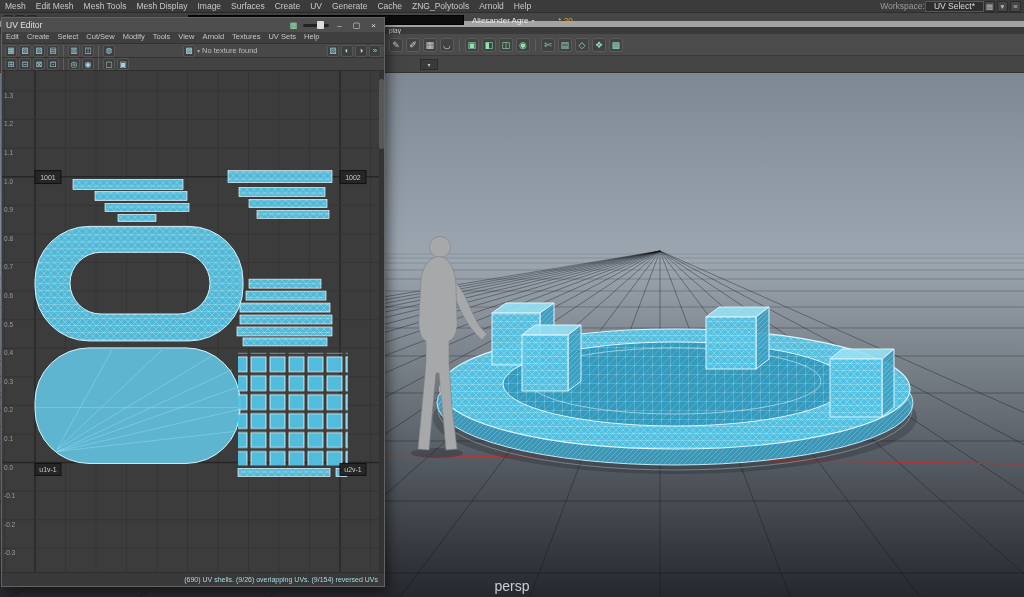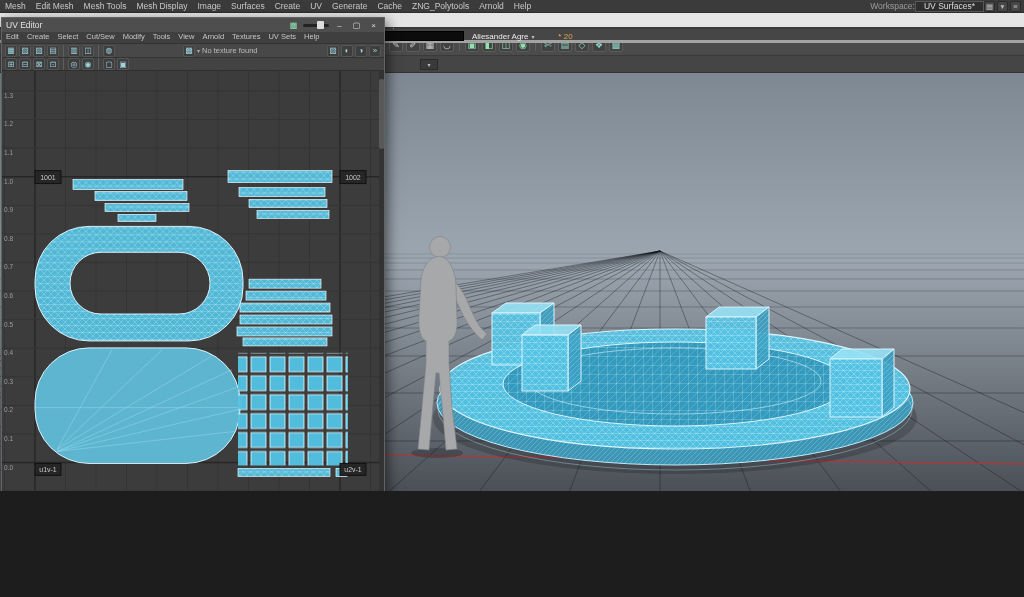--- a/index.html
+++ b/index.html
@@ -4,34 +4,34 @@
 <style>
   :root{
     --uv-shell:#53c3e4;
     --wireframe:#d9f4fd;
     --axis-red:#b23537;
     --accent-green:#8fe3b0;
   }
   *{margin:0;padding:0;box-sizing:border-box}
   html,body{background:#1d1d1d}
   body{font-family:"Liberation Sans",sans-serif}
-  #app{position:relative;width:1024px;height:491px;background:#e5e5e5;overflow:hidden}
+  #app{position:relative;width:1024px;height:597px;background:#ef4444;overflow:hidden}
 
   
   #menubar{position:absolute;left:0;top:0;width:1024px;height:13px;background:#3b3b3b;display:flex;align-items:center;z-index:6;border-bottom:1px solid #2d2d2d}
   .menus{display:flex;align-items:center}
   .menu-item{font-size:8.5px;color:#c9c9c9;padding:0 5px;line-height:13px;white-space:nowrap;cursor:default}
   #workspace{margin-left:auto;display:flex;align-items:center;padding-right:3px}
   .ws-label{font-size:8.5px;color:#9b9b9b}
   .ws-value{font-size:8.5px;color:#dddddd;background:#2e2e2e;border:1px solid #575757;padding:0 8px;height:11px;line-height:9px;display:flex;align-items:center}
   .mini-icon{width:11px;height:11px;font-size:7.5px;color:#b8b8b8;display:flex;align-items:center;justify-content:center;background:#474747;border:1px solid #2a2a2a;border-radius:2px}
   .ws-icons{display:flex;gap:2px}
 
   
-  #statusline{position:absolute;left:0;top:29px;width:1024px;height:14px;background:#464646;z-index:4;border-bottom:3px solid #a3a3a3}
+  #statusline{position:absolute;left:0;top:13px;width:1024px;height:14px;background:#464646;z-index:4;border-bottom:6px solid #a3a3a3}
   .sl-icons{position:absolute;left:3px;top:2px;display:flex;gap:2px}
   .sl-icon{width:10px;height:10px;font-size:7px;color:#a9c9d4;background:#3c3c3c;border:1px solid #2a2a2a;border-radius:2px;display:flex;align-items:center;justify-content:center}
   #sl-input{position:absolute;left:188px;top:2px;width:276px;height:10px;background:#0c0c0c;border:1px solid #000;color:#cccccc;font-size:7.5px;padding:0 3px;font-family:"Liberation Sans",sans-serif}
   .sl-combo{position:absolute;left:472px;top:1px;height:12px;display:flex;align-items:center;gap:3px;color:#ececec;font-size:8px}
   .sl-combo .caret{font-size:6px;color:#bdbdbd}
   .sl-clock{position:absolute;left:556px;top:1px;height:12px;display:flex;align-items:center;gap:2px}
   .clock-glyph{color:#d9a847;font-size:9.5px;line-height:12px}
   .timer{color:#d9a847;font-size:8px}
 
   
@@ -94,21 +94,21 @@
         <span class="menu-item">Create</span>
         <span class="menu-item">UV</span>
         <span class="menu-item">Generate</span>
         <span class="menu-item">Cache</span>
         <span class="menu-item">ZNG_Polytools</span>
         <span class="menu-item">Arnold</span>
         <span class="menu-item">Help</span>
       </div>
     <div id="workspace">
       <span class="ws-label">Workspace:</span>
-      <span class="ws-value">UV Surfaces*</span>
+      <span class="ws-value">UV Select*</span>
       <span class="ws-icons">
 
       <span class="mini-icon">▦</span>
           <span class="mini-icon">▾</span>
           <span class="mini-icon">≡</span>
         </span>
     </div>
   </div>
 
   <div id="statusline">

